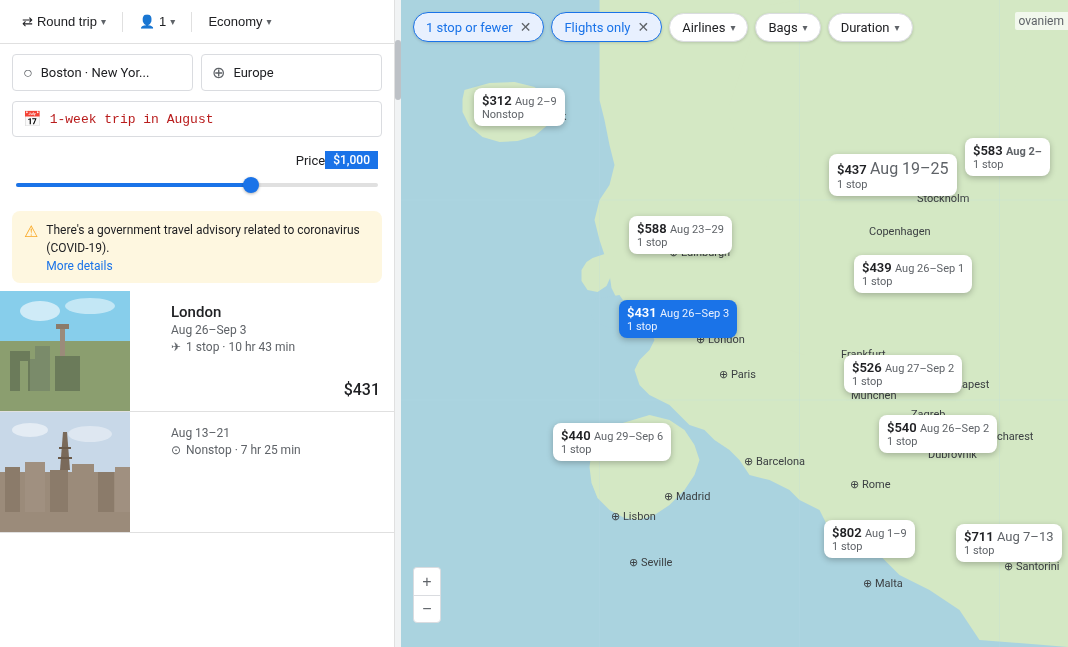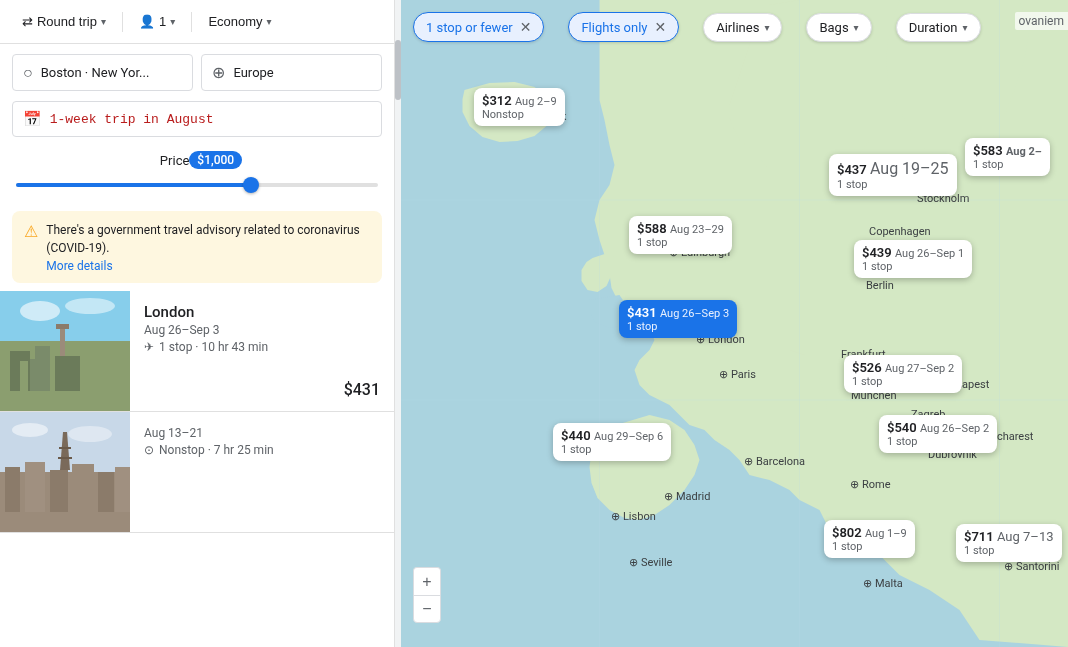--- a/index.html
+++ b/index.html
@@ -77,30 +77,30 @@
     }
     .date-icon { color: #5f6368; font-size: 15px; }
     .date-text { font-size: 13px; color: #b91c1c; font-family: Liberation Mono, monospace; }
 
     
     .price-section {
       padding: 6px 16px 10px;
     }
     .price-label-row {
       display: flex;
-      justify-content: center;
+      justify-content: flex-end;
       align-items: center;
       margin-bottom: 4px;
       margin-left: 8px;
     }
     .price-label { font-size: 13px; color: #202124; }
     .price-bubble {
       background: #1a73e8;
       color: #fff;
-      border-radius: 9px;
+      border-radius: 0;
       padding: 2px 8px;
       font-size: 12px;
       font-weight: 500;
     }
     .slider-container {
       position: relative;
       height: 24px;
       display: flex;
       align-items: center;
     }
@@ -166,20 +166,21 @@
     }
     .flight-card-img-paris {
       background: linear-gradient(180deg, #C8D8E8 0%, #A0B5C8 30%, #8A9A6E 50%, #7A8A5E 70%, #9B8B7A 100%);
     }
     .flight-card-body {
       flex: 1;
       padding: 12px 14px;
       display: flex;
       flex-direction: column;
       justify-content: space-between;
+      margin-left: 27px;
     }
     .flight-city { font-size: 15px; font-weight: 500; color: #202124; }
     .flight-dates { font-size: 12px; color: #5f6368; margin-top: 2px; }
     .flight-meta { display: flex; align-items: center; gap: 5px; font-size: 12px; color: #5f6368; margin-top: 3px; }
     .flight-price { font-size: 16px; font-weight: 500; color: #202124; text-align: right; margin-top: 6px; }
 
     
     .flight-cards::-webkit-scrollbar { width: 6px; }
     .flight-cards::-webkit-scrollbar-track { background: #f1f3f4; }
     .flight-cards::-webkit-scrollbar-thumb { background: #dadce0; border-radius: 3px; }
@@ -206,21 +207,21 @@
       overflow: hidden;
       background: #aad3df;
     }
 
     
     .map-filters {
       position: absolute;
       top: 12px;
       left: 12px;
       display: flex;
-      gap: 24px;
+      gap: 7px;
       z-index: 10;
       align-items: center;
       justify-content: flex-end;
     }
     .filter-chip {
       display: flex;
       align-items: center;
       gap: 5px;
       background: #fff;
       border: 1px solid #dadce0;
@@ -544,21 +545,21 @@
   <div class="price-marker" style="left:428px;top:154px">
     <div class="marker-price">$437 <span style="font-size:16px;font-weight:400;color:#5f6368">Aug 19–25</span></div>
     <div class="marker-stops">1 stop</div>
   </div>
 
   <div class="price-marker" style="left:564px;top:138px">
     <div class="marker-price">$583 <span style="font-size:11px;font-weight:700;color:#5f6368">Aug 2–</span></div>
     <div class="marker-stops">1 stop</div>
   </div>
 
-  <div class="price-marker" style="left:453px;top:240px">
+  <div class="price-marker" style="left:453px;top:255px">
     <div class="marker-price">$439 <span style="font-size:11px;font-weight:400;color:#5f6368">Aug 26–Sep 1</span></div>
     <div class="marker-stops">1 stop</div>
   </div>
 
   <div class="price-marker" style="left:443px;top:355px">
     <div class="marker-price">$526 <span style="font-size:11px;font-weight:400;color:#5f6368">Aug 27–Sep 2</span></div>
     <div class="marker-stops">1 stop</div>
   </div>
 
   <div class="price-marker" style="left:478px;top:415px">

